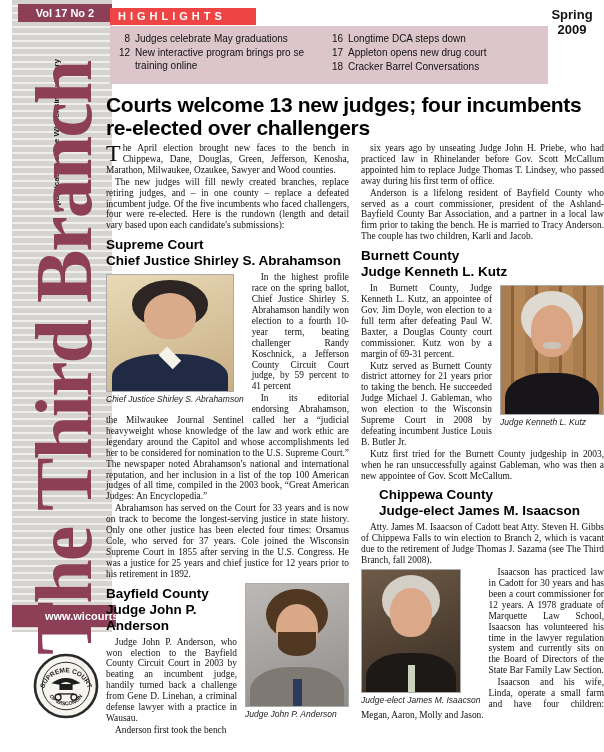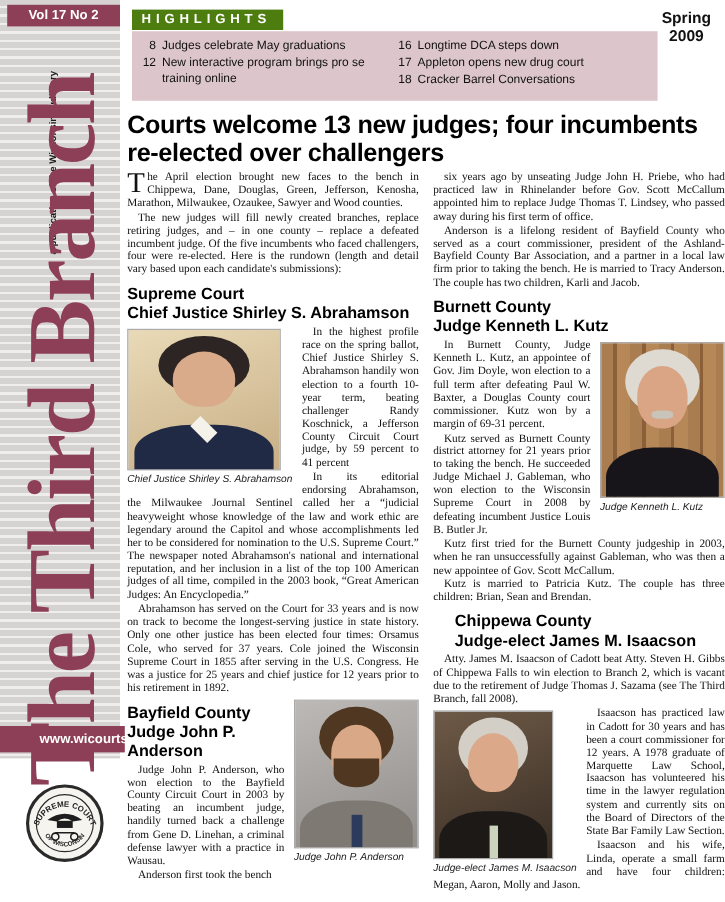--- a/index.html
+++ b/index.html
@@ -1,35 +1,35 @@
 <!DOCTYPE html>
 <html><head>
 <meta charset="utf-8">
 <style>
   * { margin:0; padding:0; box-sizing:border-box; }
   html,body { width:604px; height:752px; }
   body { font-family:"Liberation Serif", serif; background:#fff; position:relative; overflow:hidden; color:#111; }
 
   
-  .sidebar { position:absolute; left:0; top:0; width:100px; height:632px;
+  .sidebar { position:absolute; left:12px; top:0; width:100px; height:632px;
     background:repeating-linear-gradient(180deg,#d5d3d1 0px,#d5d3d1 5px,#efeeed 5px,#efeeed 7px); }
   .vol-bar { position:absolute; top:4px; left:6px; right:0; height:18px; background:#8c3f57;
     color:#fff; font:bold 11px/18px "Liberation Sans",sans-serif; text-align:center; }
   .vertical-title { position:absolute; top:655px; left:6px; transform-origin:0 0; transform:rotate(-90deg);
     font:bold 80px/92px "Liberation Serif",serif; color:#8c3f57; white-space:nowrap; letter-spacing:-2px; }
   .vertical-tagline { position:absolute; top:212px; left:40px; transform-origin:0 0; transform:rotate(-90deg);
     font:bold 8px/10px "Liberation Sans",sans-serif; color:#1a1a1a; white-space:nowrap; }
   .seal { position:absolute; left:21px; top:653px; width:66px; height:66px; }
   .web-bar { position:absolute; bottom:5px; left:0; width:104px; height:22px; background:#8c3f57;
     color:#fff; font:bold 11px/22px "Liberation Sans",sans-serif; text-align:center;padding-left:33px; }
 
   
   .main { position:absolute; left:104px; top:0; width:500px; height:752px; overflow:hidden; }
-  .hl-banner { margin:8px 0 0 6px; display:inline-block; background:#4d7c0f; color:#fff;
-    font:bold 11px/17px "Liberation Sans",sans-serif; letter-spacing:4px; padding:0 10px 0 8px;text-align:center; }
+  .hl-banner { margin:8px 0 0 6px; display:inline-block; background:#ef4444; color:#fff;
+    font:bold 11px/17px "Liberation Sans",sans-serif; letter-spacing:4px; padding:0 30px 0 8px;text-align:center; }
   .issue { position:absolute; top:7px; right:2px; width:60px; text-align:center;
     font:bold 13px/15px "Liberation Sans",sans-serif; white-space:pre-line; }
   .hl-box { margin:1px 56px 0 6px; background:#dcc6cc; padding:6px 8px 10px 4px;
     display:flex; font:10px/13px "Liberation Sans",sans-serif; }
   .hl-col { flex:1; }
   .hl-item { display:flex; margin-bottom:1px; }
   .hl-num { width:16px; text-align:right; flex:none; margin-right:5px; }
   .hl-text { flex:1; padding-right:6px; }
 
   .headline { margin:9px 0 2px 2px; font:bold 21px/23px "Liberation Sans",sans-serif;
@@ -196,21 +196,20 @@
           <div class="ph-hair"></div>
           <div class="ph-face"></div>
           <div class="ph-stache"></div>
           <div class="ph-torso"></div>
         </div>
         <figcaption class="caption">Judge Kenneth L. Kutz</figcaption>
       </figure>
       <p>In Burnett County, Judge Kenneth L. Kutz, an appointee of Gov. Jim Doyle, won election to a full term after defeating Paul W. Baxter, a Douglas County court commissioner. Kutz won by a margin of 69-31 percent.</p>
       <p>Kutz served as Burnett County district attorney for 21 years prior to taking the bench. He succeeded Judge Michael J. Gableman, who won election to the Wisconsin Supreme Court in 2008 by defeating incumbent Justice Louis B. Butler Jr.</p>
       <p>Kutz first tried for the Burnett County judgeship in 2003, when he ran unsuccessfully against Gableman, who was then a new appointee of Gov. Scott McCallum.</p>
-      <p>Kutz is married to Patricia Kutz. The couple has three children: Brian, Sean and Brendan.</p>
 
       <h3 class="sec-h" style="clear:both;margin-left:18px;">
         <span>Chippewa County</span>
         <span>Judge-elect James M. Isaacson</span>
       </h3>
       <p>Atty. James M. Isaacson of Cadott beat Atty. Steven H. Gibbs of Chippewa Falls to win election to Branch 2, which is vacant due to the retirement of Judge Thomas J. Sazama (see The Third Branch, fall 2008).</p>
       <figure class="fig fl">
         <div class="photo photo-isaacson">
           <div class="ph-hair"></div>
           <div class="ph-face"></div>

